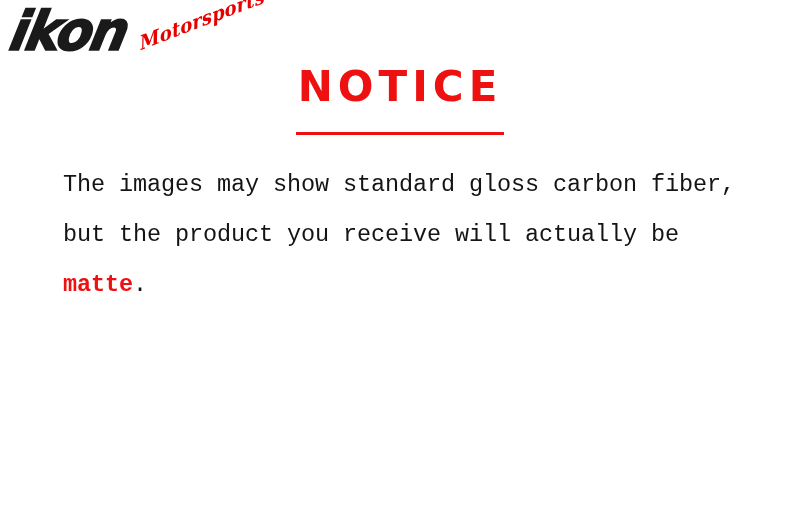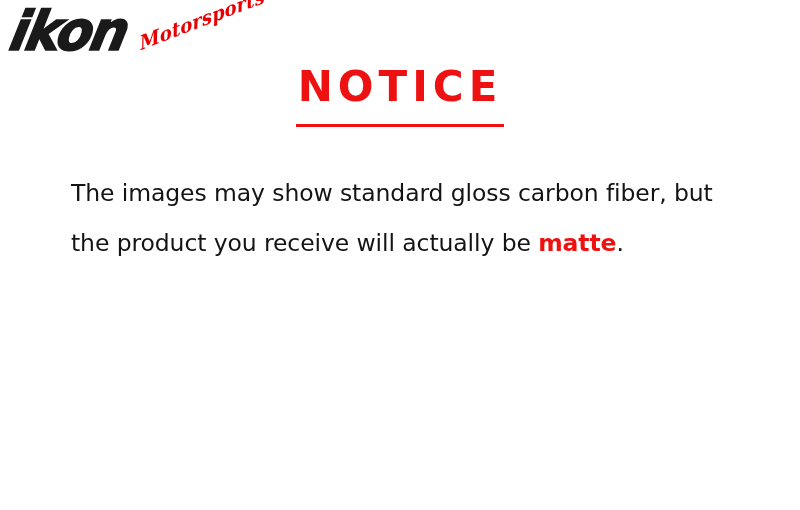--- a/index.html
+++ b/index.html
@@ -65,39 +65,40 @@
     text-align: center;
   }
   #notice-title {
     display: inline-block;
     font-family: "DejaVu Sans", sans-serif;
     font-weight: 700;
     font-size: 42px;
     line-height: 46px;
     letter-spacing: 5px;
     color: #ee1111;
-    padding: 0 2px 14px 2px;
+    padding: 0 2px 22px 2px;
     border-bottom: 3px solid #ee1111;
     text-align: right;
   }
 
   
   #notice-body {
     position: absolute;
     left: 63px;
     top: 160px;
     width: 700px;
     font-family: "DejaVu Sans", sans-serif;
     font-size: 23.5px;
     line-height: 50px;
     color: #141414;
     letter-spacing: -0.1px;
   }
   #notice-body p {
-    margin: 8px;
+    margin: 0;
+    font-family: Liberation Mono, monospace;
   }
   #paragraph-gap {
     height: 43px;
   }
   .hl {
     color: #ee1111;
     font-weight: 700;
   }
   .inline-txt { white-space: pre-wrap; }
 </style>

